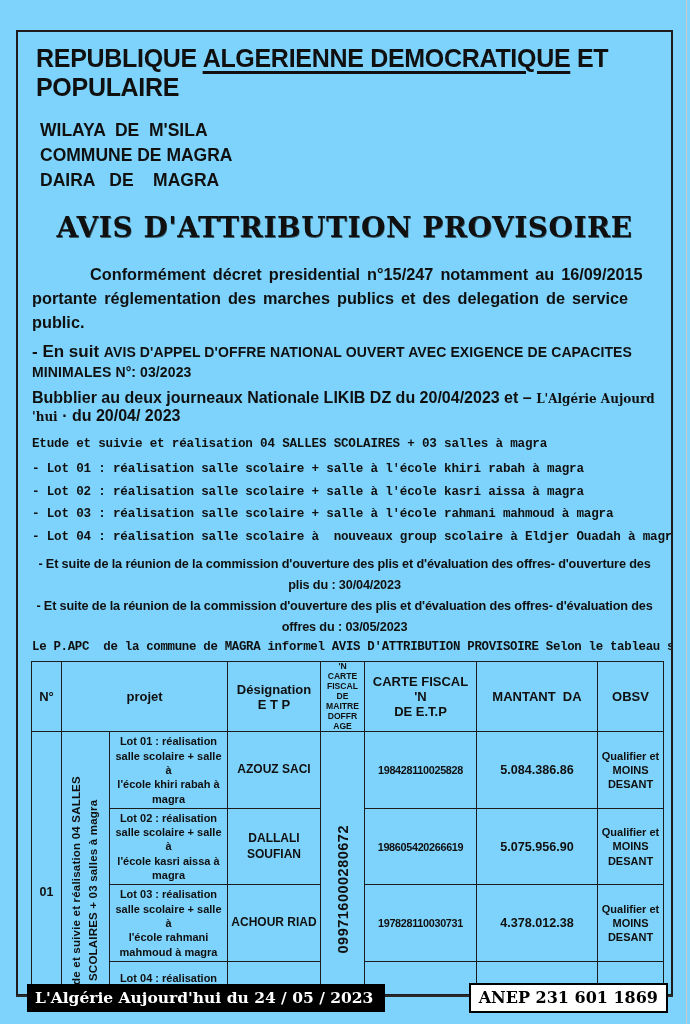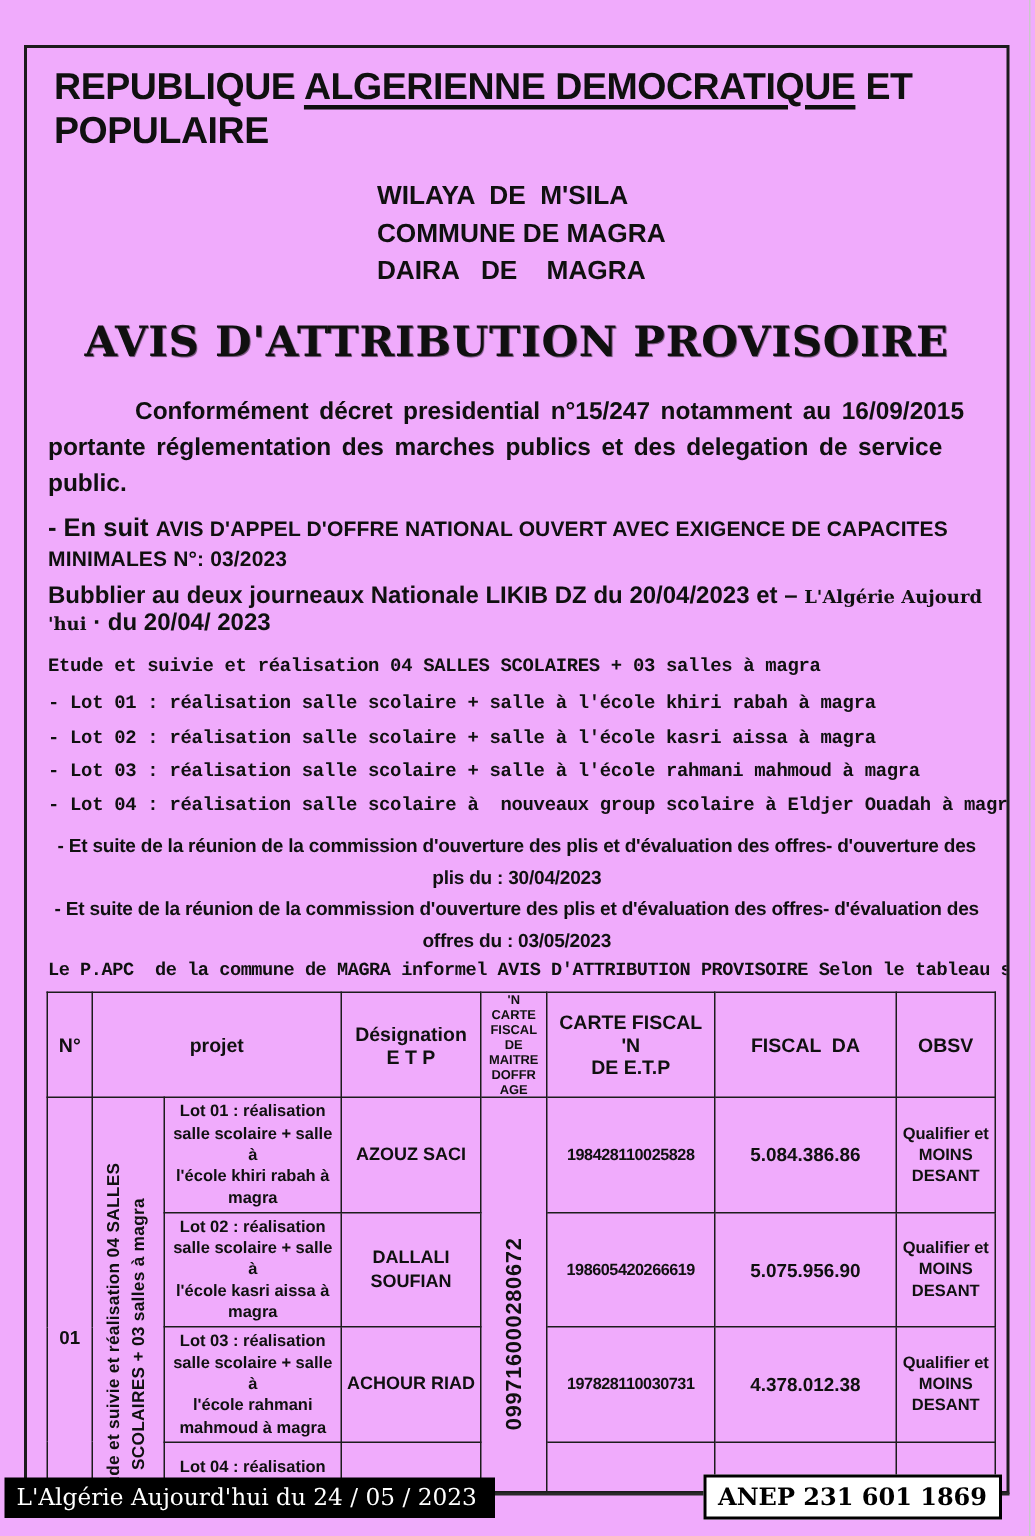--- a/index.html
+++ b/index.html
@@ -2,21 +2,21 @@
 <html><head>
 <meta charset="utf-8">
 <style>
   * { margin: 0; padding: 0; box-sizing: border-box; }
   html, body { background: #ffffff; }
   .page {
     position: relative;
     width: 690px;
     height: 1024px;
     margin: 0 auto;
-    background: #f0abfc;
+    background: #7dd3fc;
     color: #101010;
     font-family: "Liberation Sans", sans-serif;
     overflow: hidden;
   }
   .scan-edge {
     position: absolute; top: 0; bottom: 0; right: 3px; width: 1px;
     background: #c9c9c7;
   }
   .frame {
     position: absolute;
@@ -31,21 +31,21 @@
   .republique {
     font-size: 25px; font-weight: bold; letter-spacing: -0.3px;
     margin: 2px 0 0 6px;
   }
   .republique .ul {
     text-decoration: underline;
     text-decoration-thickness: 2.5px;
     text-underline-offset: 4px;
   }
   .admin-row {
-    display: flex; justify-content: center; align-items: flex-end;
+    display: flex; justify-content: flex-start; align-items: flex-end;
     margin: 16px 4px 0 10px;
   }
   .admin-block { font-size: 17.5px; font-weight: bold; line-height: 1.42; }
   .nif { font-size: 17px; font-weight: bold; margin: 0 18px 0 0; }
 
   .doc-title {
     text-align: center;
     font-family: "DejaVu Serif", serif;
     font-weight: bold;
     font-size: 28px;
@@ -126,24 +126,24 @@
     font-size: 11.5px; line-height: 1.5; max-height: 290px;
     letter-spacing: 0.2px;
   }
   td.maitre-cell .vertical-text { font-size: 14.5px; letter-spacing: 0.5px; }
 
   .bottom-rule {
     position: absolute; left: 16px; right: 17px; bottom: 27px; height: 2px;
     background: #2a2a2a;
   }
   .journal-ribbon {
-    position: absolute; left: 3px; bottom: 12px;
+    position: absolute; left: 27px; bottom: 12px;
     background: #000; color: #fff;
     font-family: "DejaVu Serif", serif;
-    font-weight: normal; font-size: 15.5px;
+    font-weight: bold; font-size: 15.5px;
     padding: 4px 12px 5px 8px;
   }
   .anep-box {
     position: absolute; right: 22px; bottom: 11px;
     background: #fff; color: #000;
     border: 2.5px solid #000;
     font-family: "DejaVu Serif", serif;
     font-weight: bold; font-size: 16px;
     padding: 3px 8px 4px 8px;
   }
@@ -208,21 +208,21 @@
 E T P</th>
         <th class="h-small prewrap">'N
 CARTE
 FISCAL
 DE
 MAITRE
 DOFFR
 AGE</th>
         <th class="h-cell prewrap">CARTE FISCAL 'N
 DE E.T.P</th>
-        <th class="h-cell keep-spaces">FISCAL  DA</th>
+        <th class="h-cell keep-spaces">MANTANT  DA</th>
         <th class="h-cell">OBSV</th>
       </tr>
       <tr style="height:76px;">
         <td class="no-cell" rowspan="4">01</td>
         <td class="vert-label-cell" rowspan="4"><span class="vertical-text">Etude et suivie et réalisation 04 SALLES SCOLAIRES + 03 salles à magra</span></td>
         <td class="lot-cell prewrap">Lot 01 : réalisation
 salle scolaire + salle à
 l'école khiri rabah à
 magra</td>
         <td class="etp-cell prewrap">AZOUZ SACI</td>

